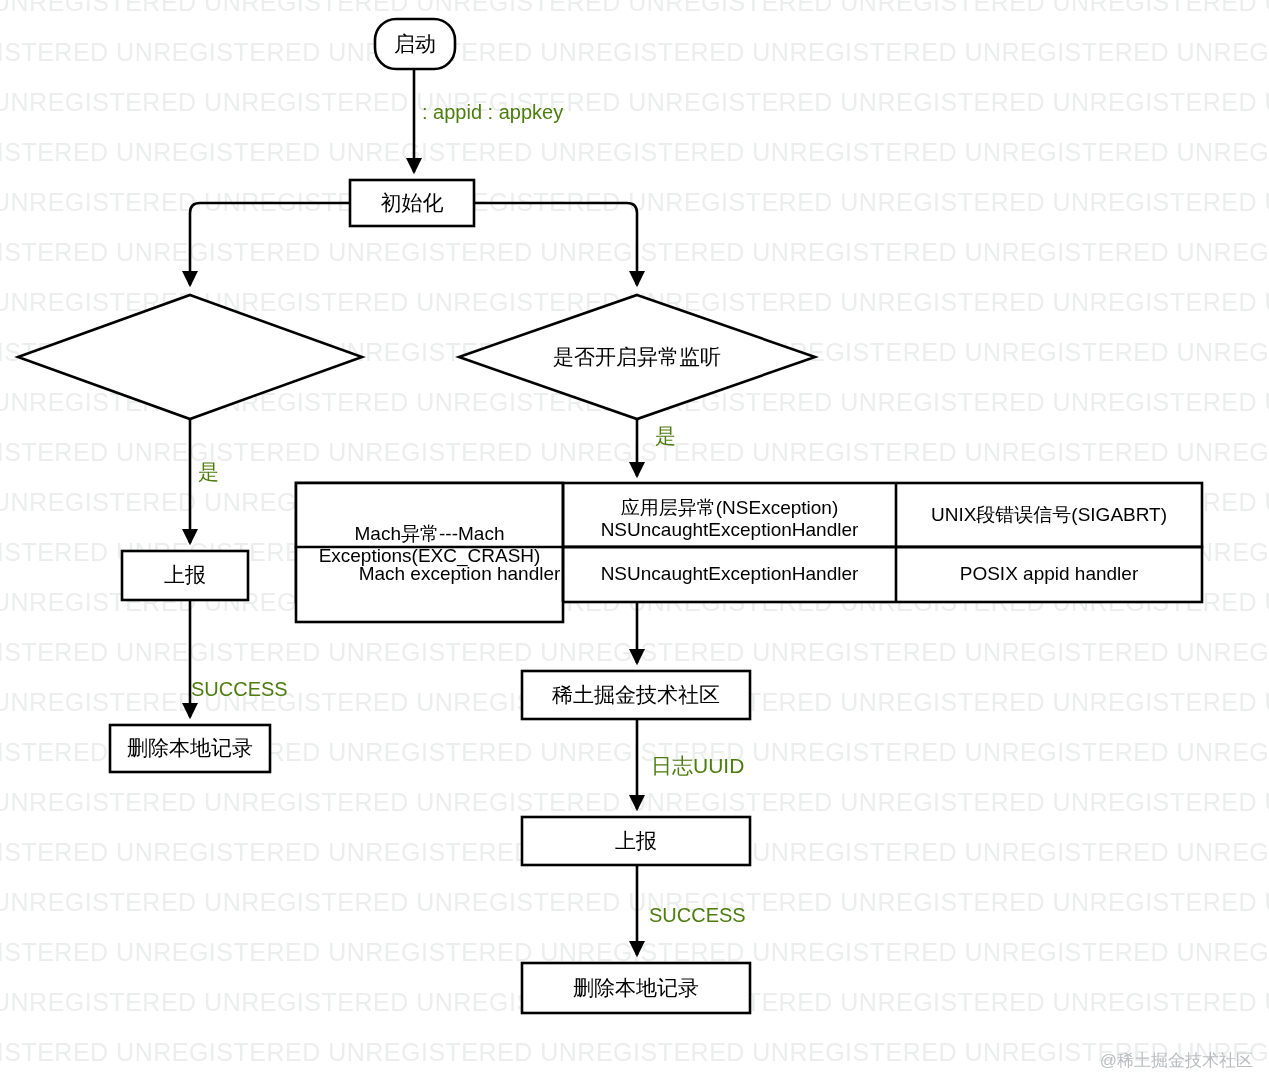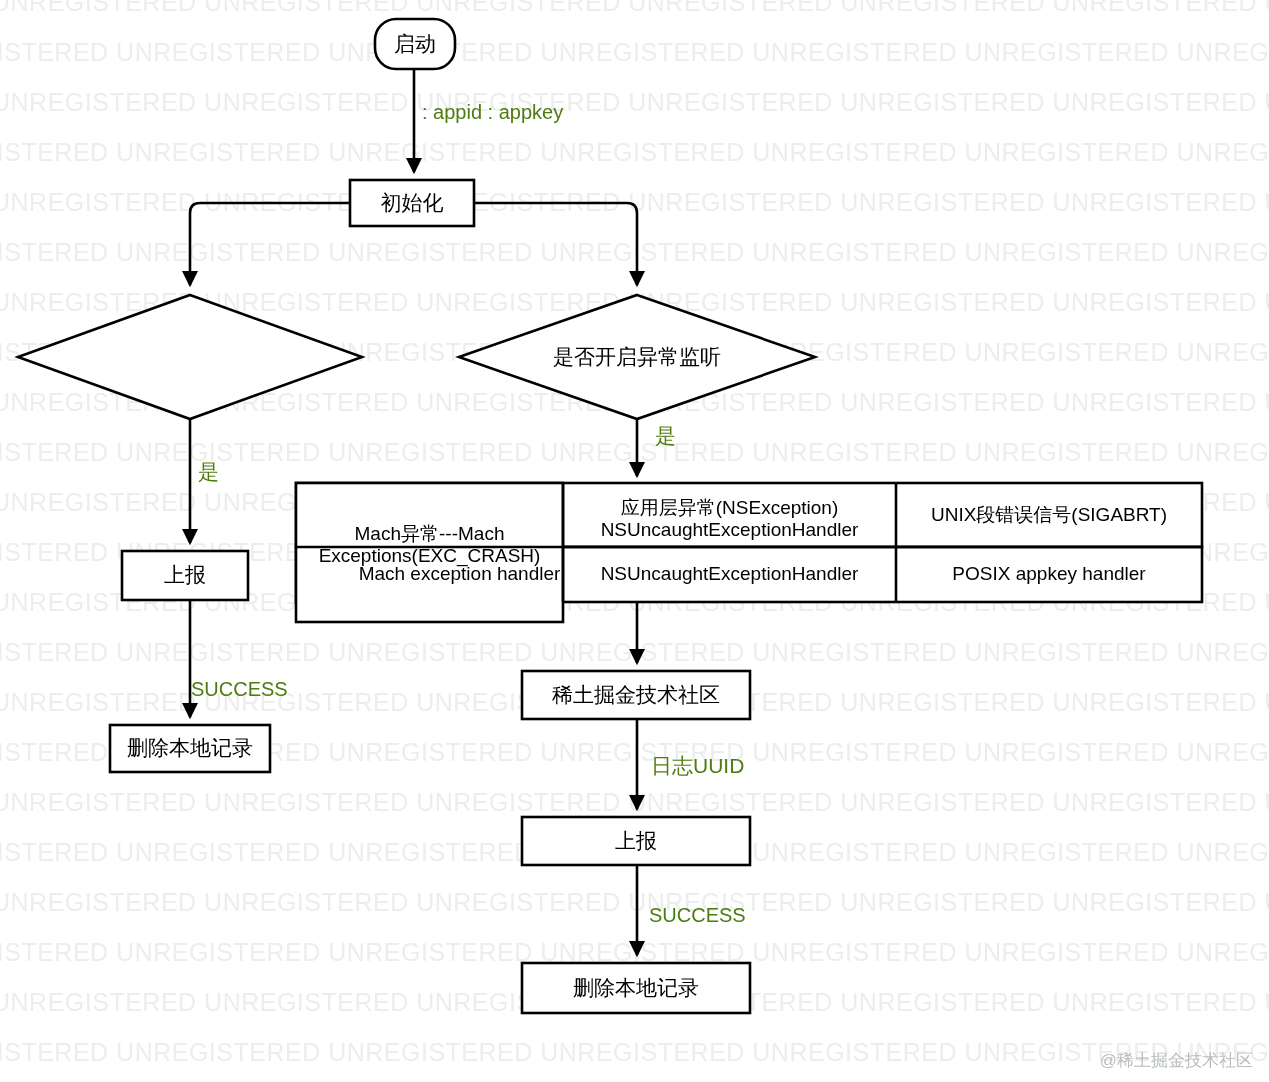--- a/index.html
+++ b/index.html
@@ -207,21 +207,21 @@
   <div class="node tbl-cell" style="left:896px; top:483px; width:306px; height:64px;">
     <span class="node-label">UNIX段错误信号(SIGABRT)</span>
   </div>
   <div class="node tbl-cell" style="left:296px; top:547px; width:267px; height:55px;padding-left:30px;">
     <span class="node-label">Mach exception handler</span>
   </div>
   <div class="node tbl-cell" style="left:563px; top:547px; width:333px; height:55px;">
     <span class="node-label">NSUncaughtExceptionHandler</span>
   </div>
   <div class="node tbl-cell" style="left:896px; top:547px; width:306px; height:55px;">
-    <span class="node-label">POSIX appkey handler</span>
+    <span class="node-label">POSIX appid handler</span>
   </div>
 
   <div class="edge-label" style="left:422px; top:101px;">: appid : appkey</div>
 
   <div class="edge-label cjk-lbl" style="left:198px; top:458px;">是</div>
 
   <div class="edge-label" style="left:191px; top:678px;">SUCCESS</div>
 
   <div class="edge-label cjk-lbl" style="left:655px; top:422px;">是</div>
 

